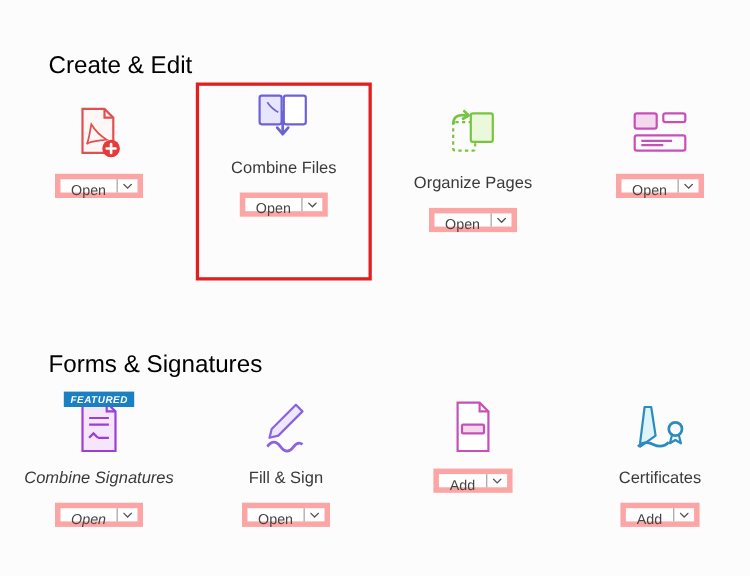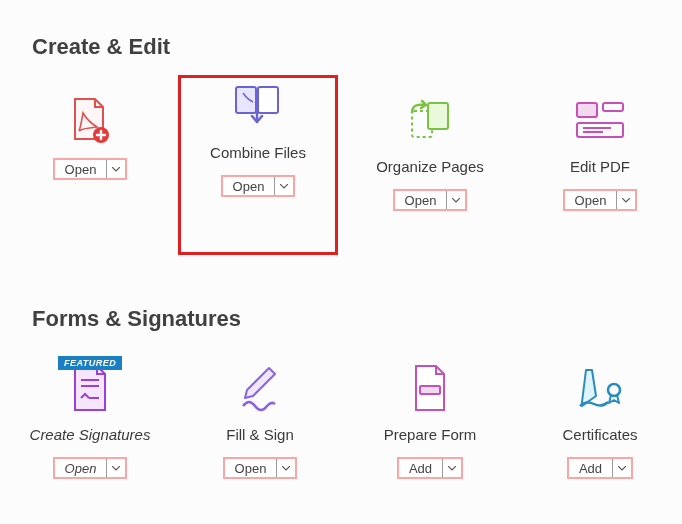--- a/index.html
+++ b/index.html
@@ -9,23 +9,23 @@
     height: 524px;
     background: #fcfcfc;
     font-family: "Segoe UI", Arial, sans-serif;
     color: #333;
     box-sizing: border-box;
   }
   *, *::before, *::after { box-sizing: inherit; }
 
   .section-title {
     font-size: 22px;
-    font-weight: 700;
-    color: #404040;
-    margin: 4px;
+    font-weight: 400;
+    color: #000000;
+    margin: 16px;
   }
   #sec1-title { position: absolute; left: 28px; top: 30px; }
   #sec2-title { position: absolute; left: 28px; top: 302px; }
 
   .tool {
     position: absolute;
     width: 160px;
     text-align: center;
   }
 
@@ -56,21 +56,21 @@
     background: #1b7fc3;
     color: #fff;
     font-size: 9px;
     letter-spacing: 0.5px;
     padding: 2px 6px;
     font-weight: 600;
   }
 
   .split-btn {
     display: inline-flex;
-    border: 2px solid #fca5a5;
+    border: 5px solid #fca5a5;
     height: 22px;
     line-height: 20px;
     font-size: 13px;
     color: #444;
     background: #fff;
     margin: 0 auto;
   }
   .split-btn .btn-label {
     padding: 0 10px;
     border-right: 1px solid #9a9a9a;
@@ -160,21 +160,20 @@
 <div class="tool" style="left:520px; top:92px;">
   <div class="icon-wrap">
     <svg width="54" height="46" viewBox="0 0 54 46">
       <rect x="4" y="6" width="20" height="14" rx="2" fill="#f3d9ee" stroke="#c650b8" stroke-width="2"></rect>
       <rect x="30" y="6" width="20" height="8" rx="2" fill="none" stroke="#c650b8" stroke-width="2"></rect>
       <rect x="4" y="26" width="46" height="14" rx="2" fill="none" stroke="#c650b8" stroke-width="2"></rect>
       <line x1="10" y1="31" x2="38" y2="31" stroke="#c650b8" stroke-width="2"></line>
       <line x1="10" y1="35" x2="30" y2="35" stroke="#c650b8" stroke-width="2"></line>
     </svg>
   </div>
-  <span class="tool-label">Edit PDF</span>
   <div class="split-btn">
     <span class="btn-label">Open</span>
     <span class="btn-caret">
       <svg viewBox="0 0 8 5">
           <path d="M0 0 L4 4 L8 0" fill="none" stroke="#555" stroke-width="1.2"></path>
         </svg>
     </span>
   </div>
 </div>
 
@@ -185,21 +184,21 @@
   <div class="icon-wrap">
     <svg width="46" height="52" viewBox="0 0 46 52">
       <path d="M8 4 h22 l8 8 v36 h-30 z" fill="#f6e6fb" stroke="#9a3fd8" stroke-width="2"></path>
       <path d="M30 4 v8 h8" fill="none" stroke="#9a3fd8" stroke-width="2"></path>
       <line x1="14" y1="18" x2="32" y2="18" stroke="#9a3fd8" stroke-width="2"></line>
       <line x1="14" y1="24" x2="32" y2="24" stroke="#9a3fd8" stroke-width="2"></line>
       <path d="M14 36 l4 -4 l4 4" fill="none" stroke="#9a3fd8" stroke-width="2"></path>
       <line x1="22" y1="36" x2="32" y2="36" stroke="#9a3fd8" stroke-width="2"></line>
     </svg>
   </div>
-  <span class="tool-label">Create Signatures</span>
+  <span class="tool-label">Combine Signatures</span>
   <div class="split-btn">
     <span class="btn-label">Open</span>
     <span class="btn-caret">
       <svg viewBox="0 0 8 5">
           <path d="M0 0 L4 4 L8 0" fill="none" stroke="#555" stroke-width="1.2"></path>
         </svg>
     </span>
   </div>
 </div>
 
@@ -222,21 +221,20 @@
 </div>
 
 <div class="tool" style="left:350px; top:360px;">
   <div class="icon-wrap">
     <svg width="44" height="52" viewBox="0 0 44 52">
       <path d="M8 4 h20 l8 8 v36 h-28 z" fill="#fff" stroke="#c650b8" stroke-width="2"></path>
       <path d="M28 4 v8 h8" fill="none" stroke="#c650b8" stroke-width="2"></path>
       <rect x="12" y="24" width="20" height="8" rx="1" fill="#f3d9ee" stroke="#c650b8" stroke-width="2"></rect>
     </svg>
   </div>
-  <span class="tool-label">Prepare Form</span>
   <div class="split-btn">
     <span class="btn-label">Add</span>
     <span class="btn-caret">
       <svg viewBox="0 0 8 5">
           <path d="M0 0 L4 4 L8 0" fill="none" stroke="#555" stroke-width="1.2"></path>
         </svg>
     </span>
   </div>
 </div>
 

